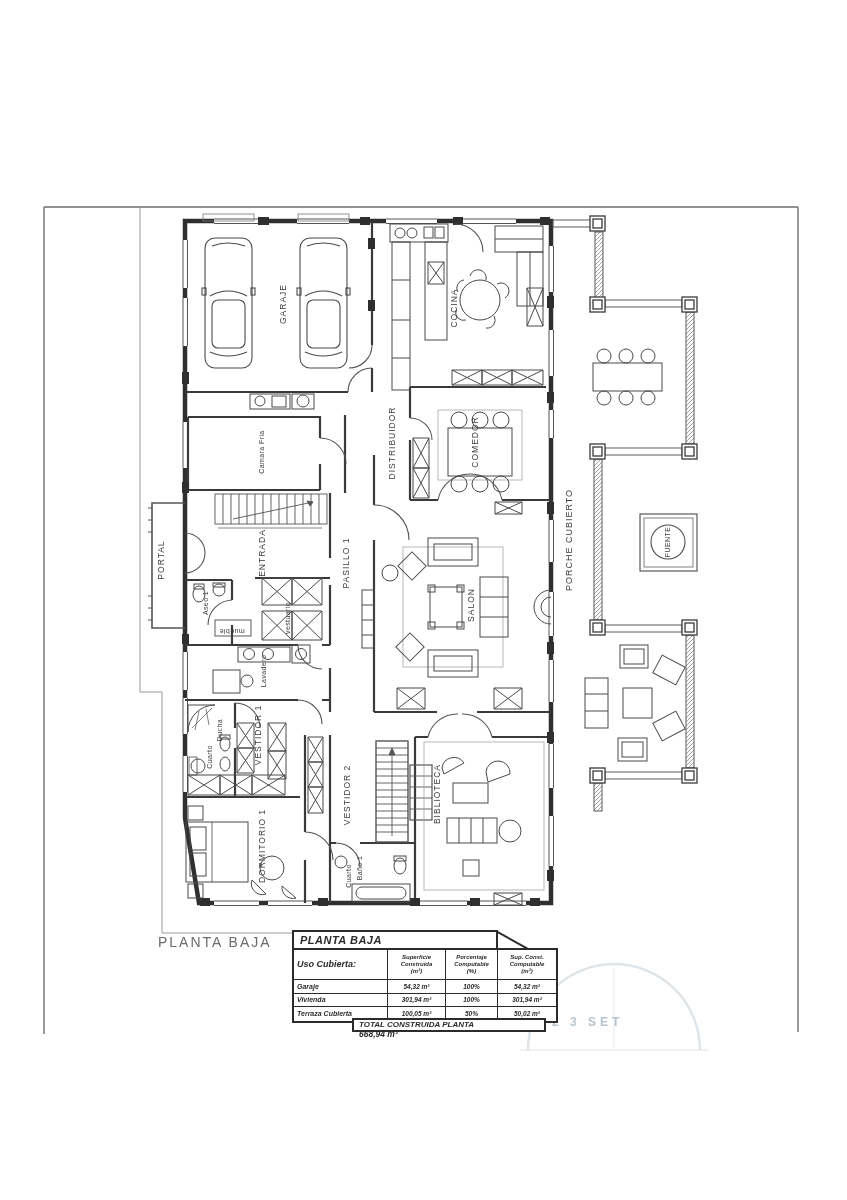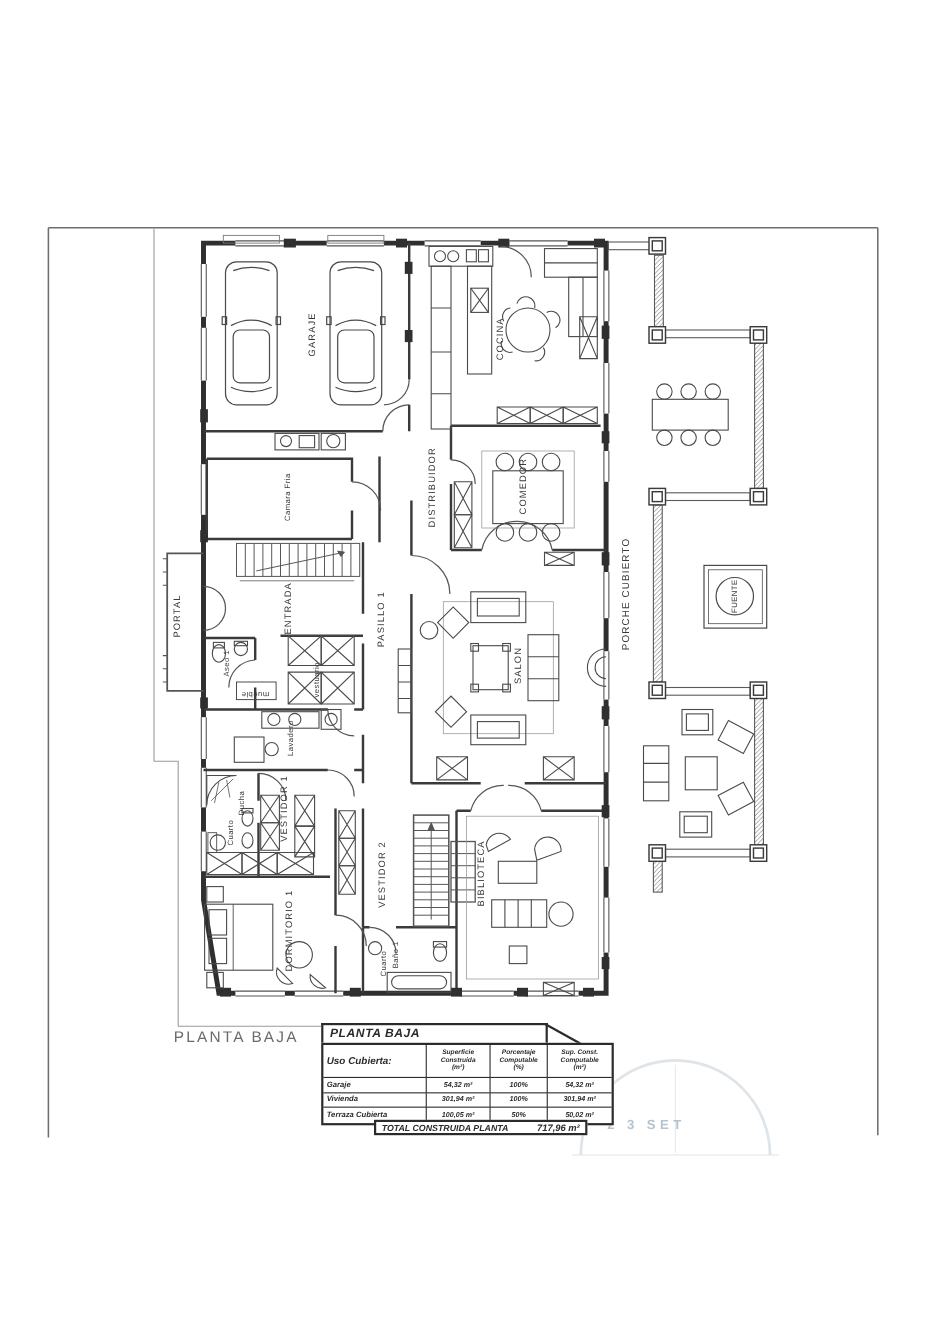--- a/index.html
+++ b/index.html
@@ -23,23 +23,23 @@
           box-sizing:border-box;display:grid;grid-template-columns:94px 58px 52px 58px;background:#fff;}
   .stable .cell{border-right:1.6px solid #2b2b2b;border-bottom:1.6px solid #2b2b2b;
           padding:1px 3px;box-sizing:border-box;display:flex;align-items:center;}
   .stable .cell.last{border-right:none;}
   .stable .cell.bot{border-bottom:none;}
   .stable .hdr{height:30px;font-size:6px;line-height:1.15;white-space:pre-line;
           justify-content:center;text-align:center;}
   .stable .uso-hdr{font-size:9px;justify-content:flex-start;}
   .stable .row-cell{height:13.5px;font-size:6.5px;justify-content:center;}
   .stable .row-label{font-size:7px;justify-content:flex-start;}
-  .stable .totalbox{position:absolute;left:48px;top:88px;width:194px;height:14px;
-          border:2px solid #2b2b2b;background:#fff;display:flex;align-items:flex-end;
-          justify-content:space-between;padding:0 5px;box-sizing:border-box;font-size:8px;}
+  .stable .totalbox{position:absolute;left:60px;top:88px;width:194px;height:14px;
+          border:2px solid #2b2b2b;background:#fff;display:flex;align-items:flex-start;
+          justify-content:space-between;padding:0 5px;box-sizing:border-box;font-size:8px;flex-direction:column;}
   .stamp-date{position:absolute;left:552px;top:1015px;font-size:12px;color:#9fb0bc;opacity:0.75;
           letter-spacing:4px;font-weight:bold;}
 </style>
 </head>
 <body>
 
 <div class="page">
 
 <svg width="847" height="1200" viewBox="0 0 847 1200">
   <defs>
@@ -549,17 +549,17 @@
     <div class="cell row-cell">100%</div>
     <div class="cell row-cell last">301,94 m²</div>
 
     <div class="cell row-cell row-label bot">Terraza Cubierta</div>
     <div class="cell row-cell bot">100,05 m²</div>
     <div class="cell row-cell bot">50%</div>
     <div class="cell row-cell bot last">50,02 m²</div>
   </div>
   <div class="totalbox">
     <span>TOTAL CONSTRUIDA PLANTA</span>
-    <span style="font-size:8.5px">717,96 m²</span>
+    <span style="font-size:8.5px">668,94 m²</span>
   </div>
 </div>
 
 </div>
 
 </body></html>

